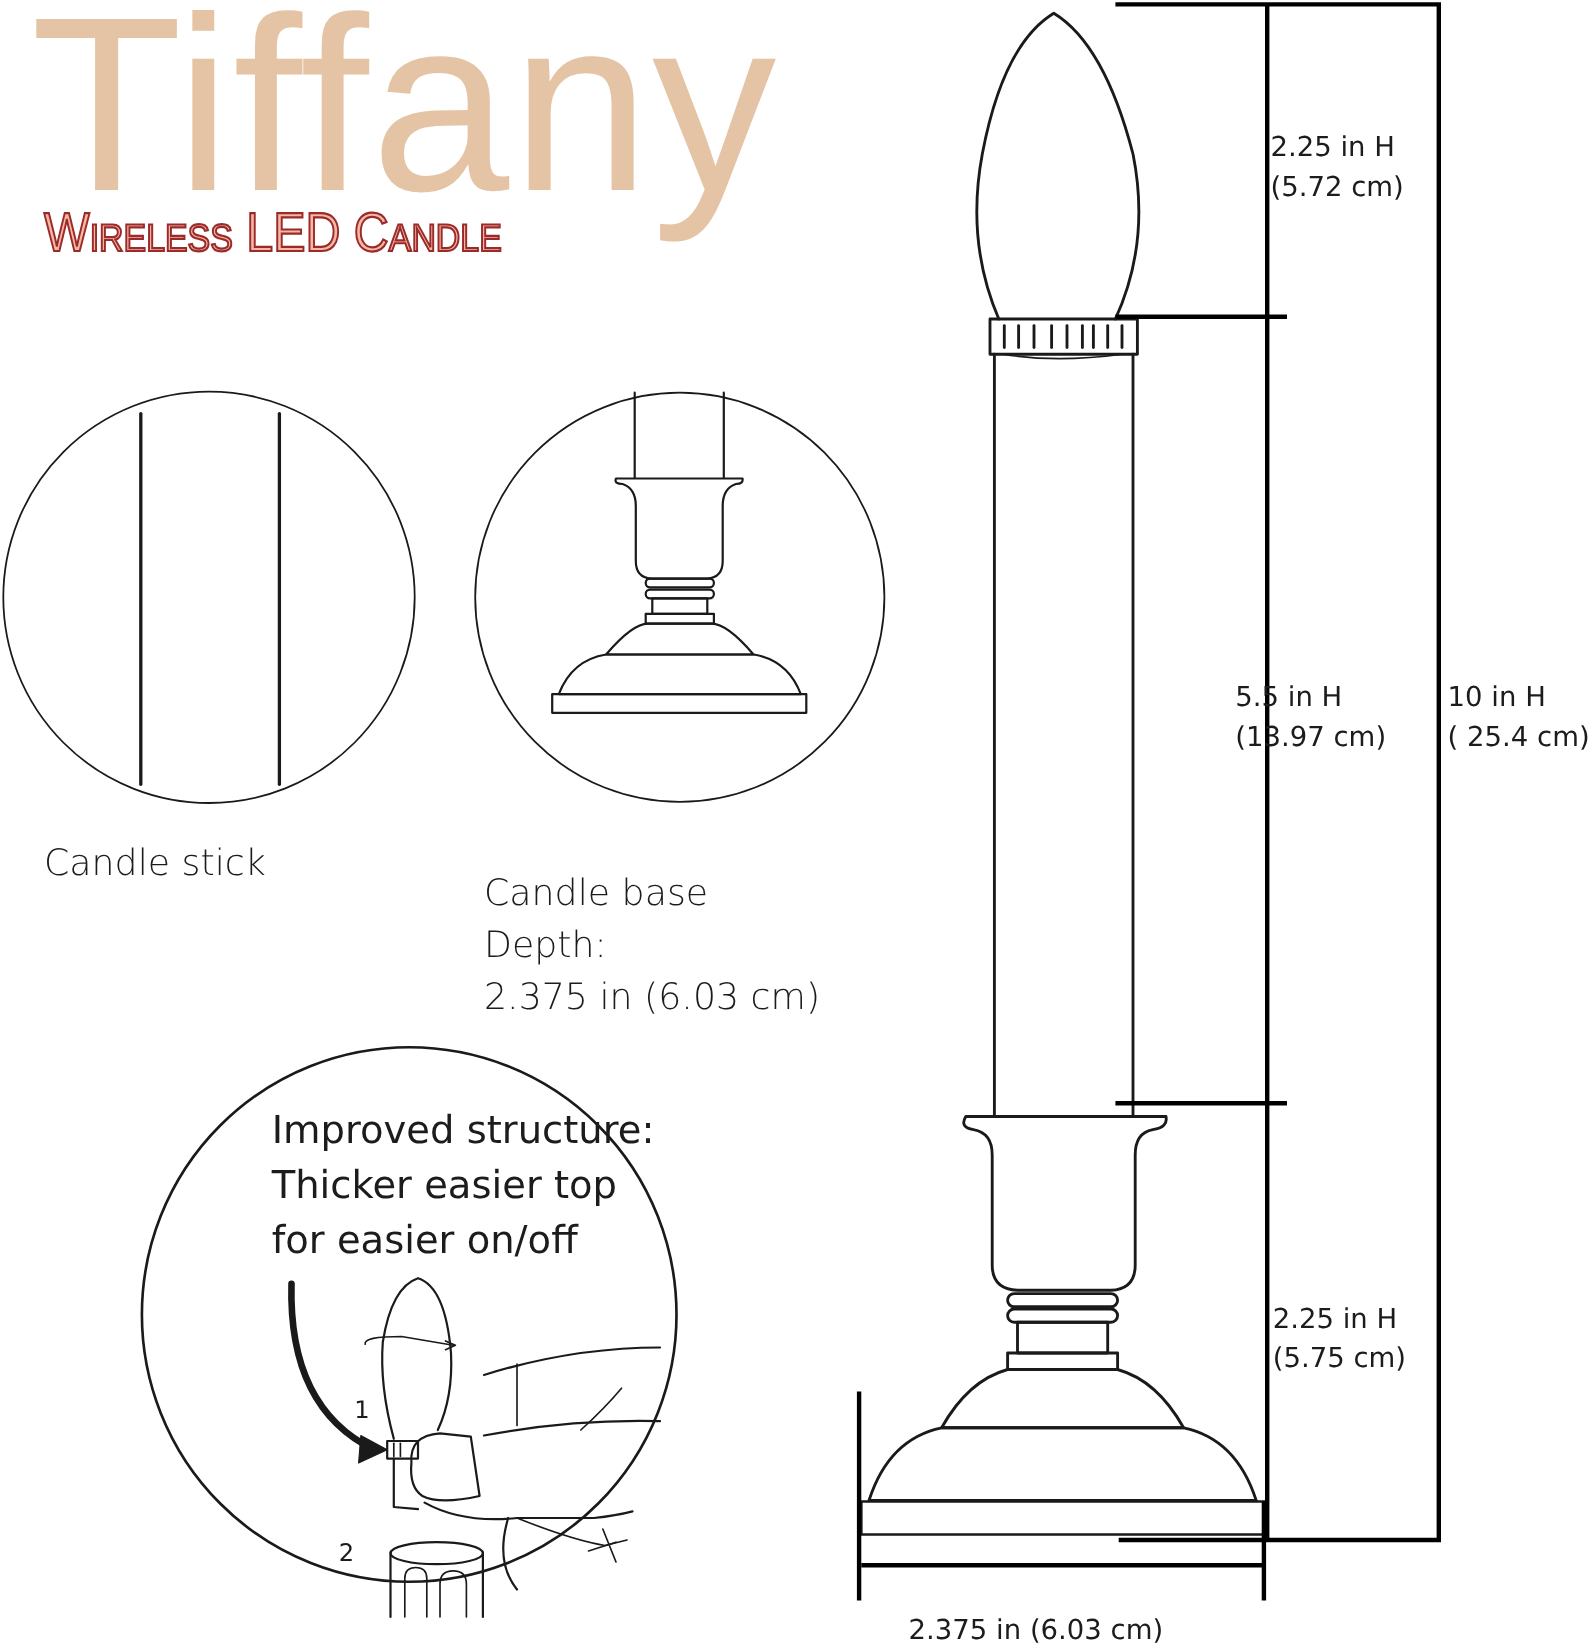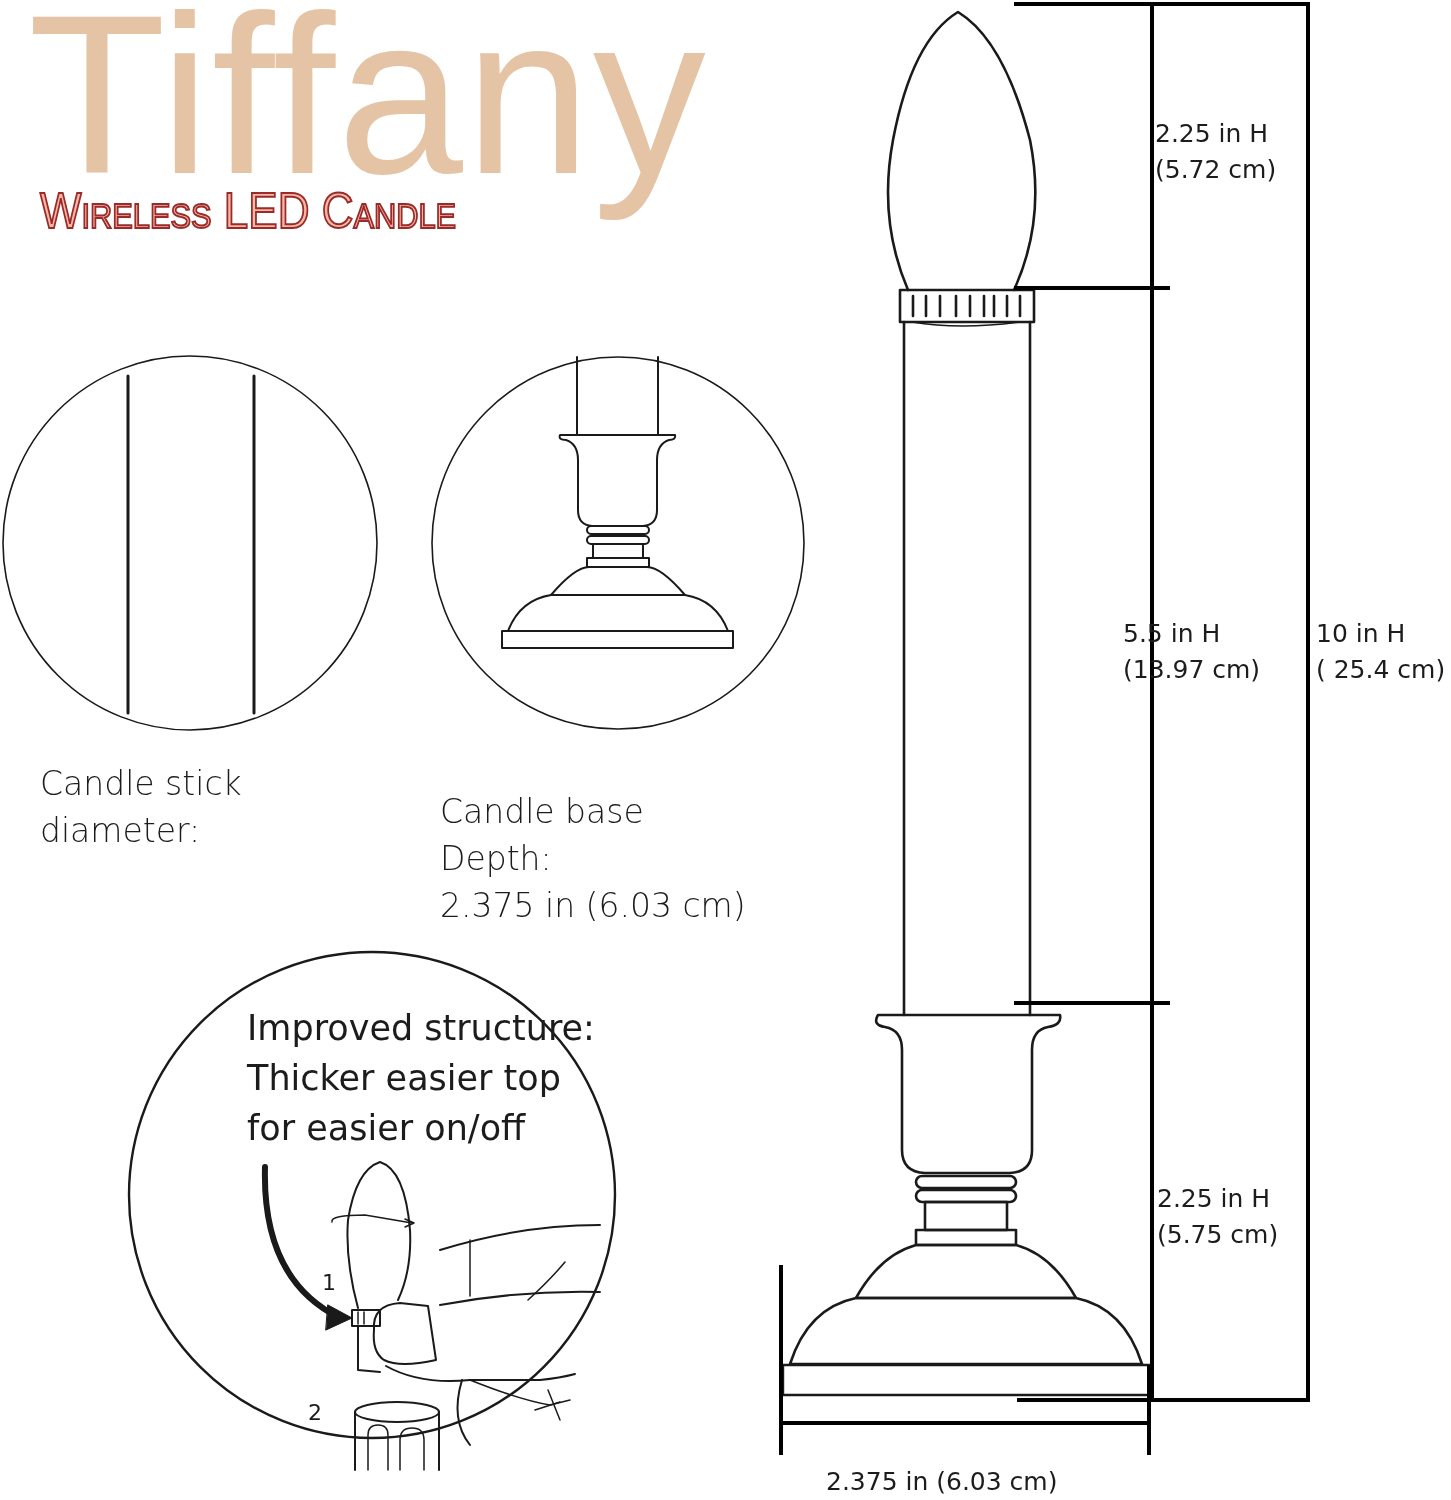--- a/index.html
+++ b/index.html
@@ -124,21 +124,20 @@
       <line x1="1017" y1="1400" x2="1310" y2="1400"></line>
       <line x1="781" y1="1265" x2="781" y2="1455"></line>
       <line x1="1149" y1="1365" x2="1149" y2="1455"></line>
       <line x1="783" y1="1423" x2="1149" y2="1423"></line>
     </g>
   </g>
 </svg>
 
 <div class="abs label" style="left:40px; top:760px; width:300px;">
   <div>Candle stick</div>
-  <div>diameter:</div>
 </div>
 <div class="abs label" style="left:440px; top:762px; width:360px;margin-top:26px;">
   <div>Candle base</div>
   <div>Depth:</div>
   <div>2.375 in (6.03 cm)</div>
 </div>
 
 <div class="abs note" style="left:247px; top:1003px;">
   <div>Improved structure:</div>
   <div>Thicker easier top</div>

